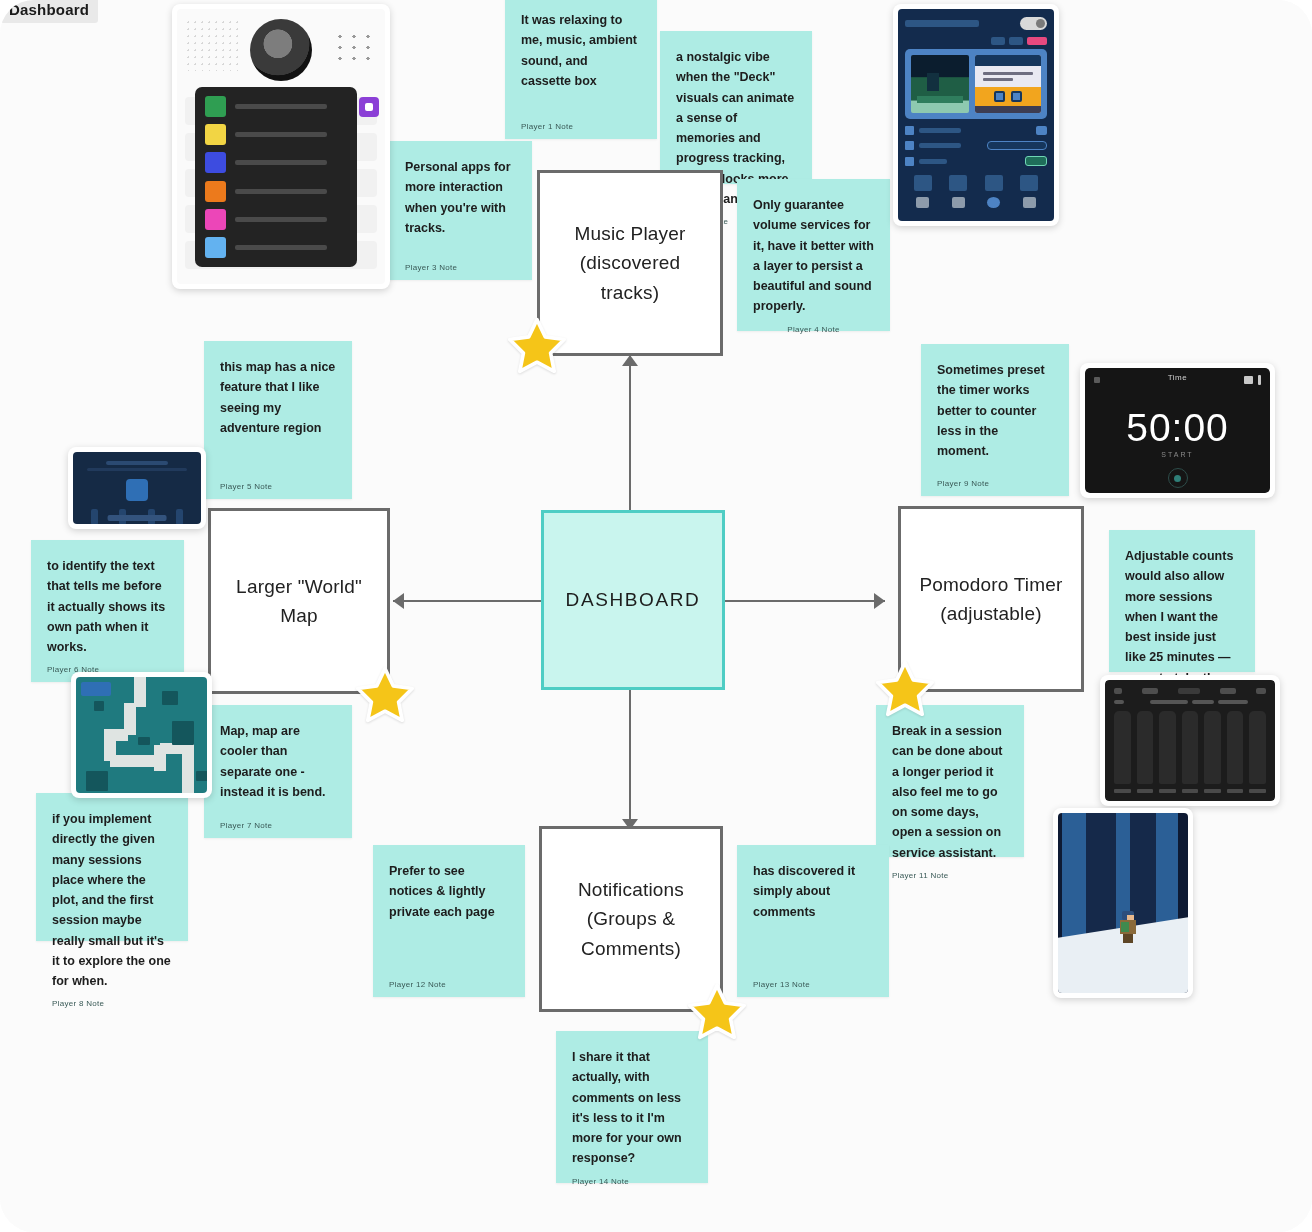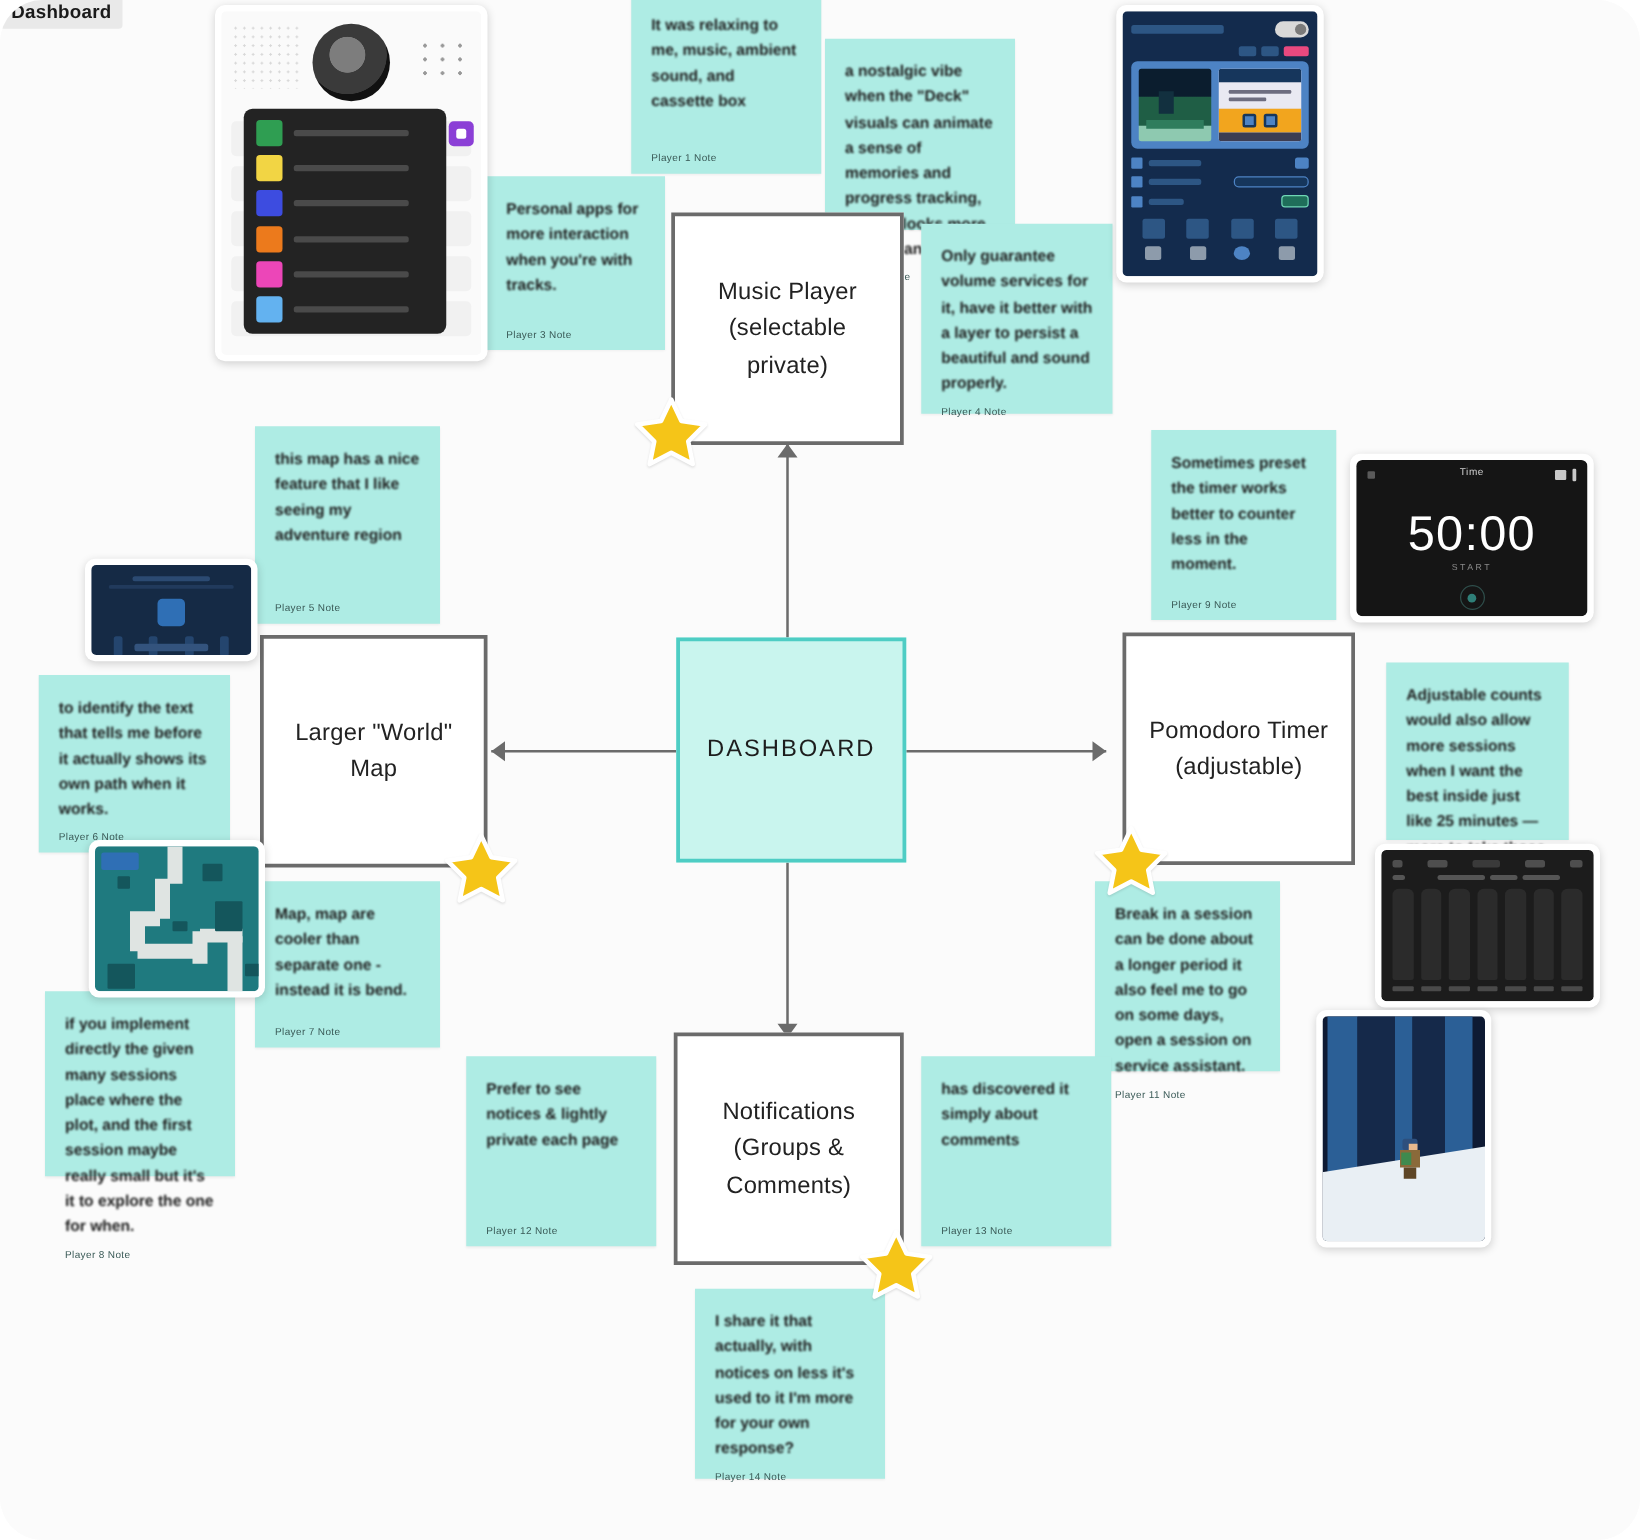--- a/index.html
+++ b/index.html
@@ -269,21 +269,21 @@
 
   <div class="conn conn-h" style="left:725px; top:600px; width:160px;"></div>
   <div class="arrow arrow-right" style="left:874px; top:593px;"></div>
 
   <div class="node node-center" style="left:541px; top:510px; width:184px; height:180px;">
     <div class="node-label">DASHBOARD</div>
   </div>
 
   <div class="node" style="left:537px; top:170px; width:186px; height:186px;">
     <div class="node-label">Music Player
-(selectable private)</div>
+(discovered tracks)</div>
   </div>
 
   <div class="node" style="left:208px; top:508px; width:182px; height:186px;">
     <div class="node-label">Larger "World"
 Map</div>
   </div>
 
   <div class="node" style="left:898px; top:506px; width:186px; height:186px;">
     <div class="node-label">Pomodoro Timer
 (adjustable)</div>
@@ -303,21 +303,21 @@
   <div class="sticky" style="left:660px; top:31px; width:152px; height:153px;">
     <div class="sticky-body">a nostalgic vibe when the "Deck" visuals can animate a sense of memories and progress tracking, while it looks more relaxed and.</div>
     <div class="sticky-author">Player 2 Note</div>
   </div>
 
   <div class="sticky" style="left:389px; top:141px; width:143px; height:139px;">
     <div class="sticky-body">Personal apps for more interaction when you're with tracks.</div>
     <div class="sticky-author">Player 3 Note</div>
   </div>
 
-  <div class="sticky" style="left:737px; top:179px; width:153px; height:152px;">
+  <div class="sticky" style="left:737px; top:179px; width:153px; height:152px;align-items:center;">
     <div class="sticky-body">Only guarantee volume services for it, have it better with a layer to persist a beautiful and sound properly.</div>
     <div class="sticky-author">Player 4 Note</div>
   </div>
 
   <div class="sticky" style="left:204px; top:341px; width:148px; height:158px;">
     <div class="sticky-body">this map has a nice feature that I like seeing my adventure region</div>
     <div class="sticky-author">Player 5 Note</div>
   </div>
 
   <div class="sticky" style="left:31px; top:540px; width:153px; height:142px;">
@@ -354,21 +354,21 @@
     <div class="sticky-body">Prefer to see notices &amp; lightly private each page</div>
     <div class="sticky-author">Player 12 Note</div>
   </div>
 
   <div class="sticky" style="left:737px; top:845px; width:152px; height:152px;">
     <div class="sticky-body">has discovered it simply about comments</div>
     <div class="sticky-author">Player 13 Note</div>
   </div>
 
   <div class="sticky" style="left:556px; top:1031px; width:152px; height:152px;">
-    <div class="sticky-body">I share it that actually, with notices on less it's used to it I'm more for your own response?</div>
+    <div class="sticky-body">I share it that actually, with comments on less it's less to it I'm more for your own response?</div>
     <div class="sticky-author">Player 14 Note</div>
   </div>
 
   <div class="star" style="left:508px; top:316px;">
     <svg viewBox="0 0 64 64" width="58" height="58" aria-hidden="true">
       <path d="M32 4 L41 23 L62 26 L47 41 L51 61 L32 51 L13 61 L17 41 L2 26 L23 23 Z" fill="#f5c518" stroke="#ffffff" stroke-width="4" stroke-linejoin="round"></path>
     </svg>
   </div>
   <div class="star" style="left:356px; top:665px;">
     <svg viewBox="0 0 64 64" width="58" height="58" aria-hidden="true">

